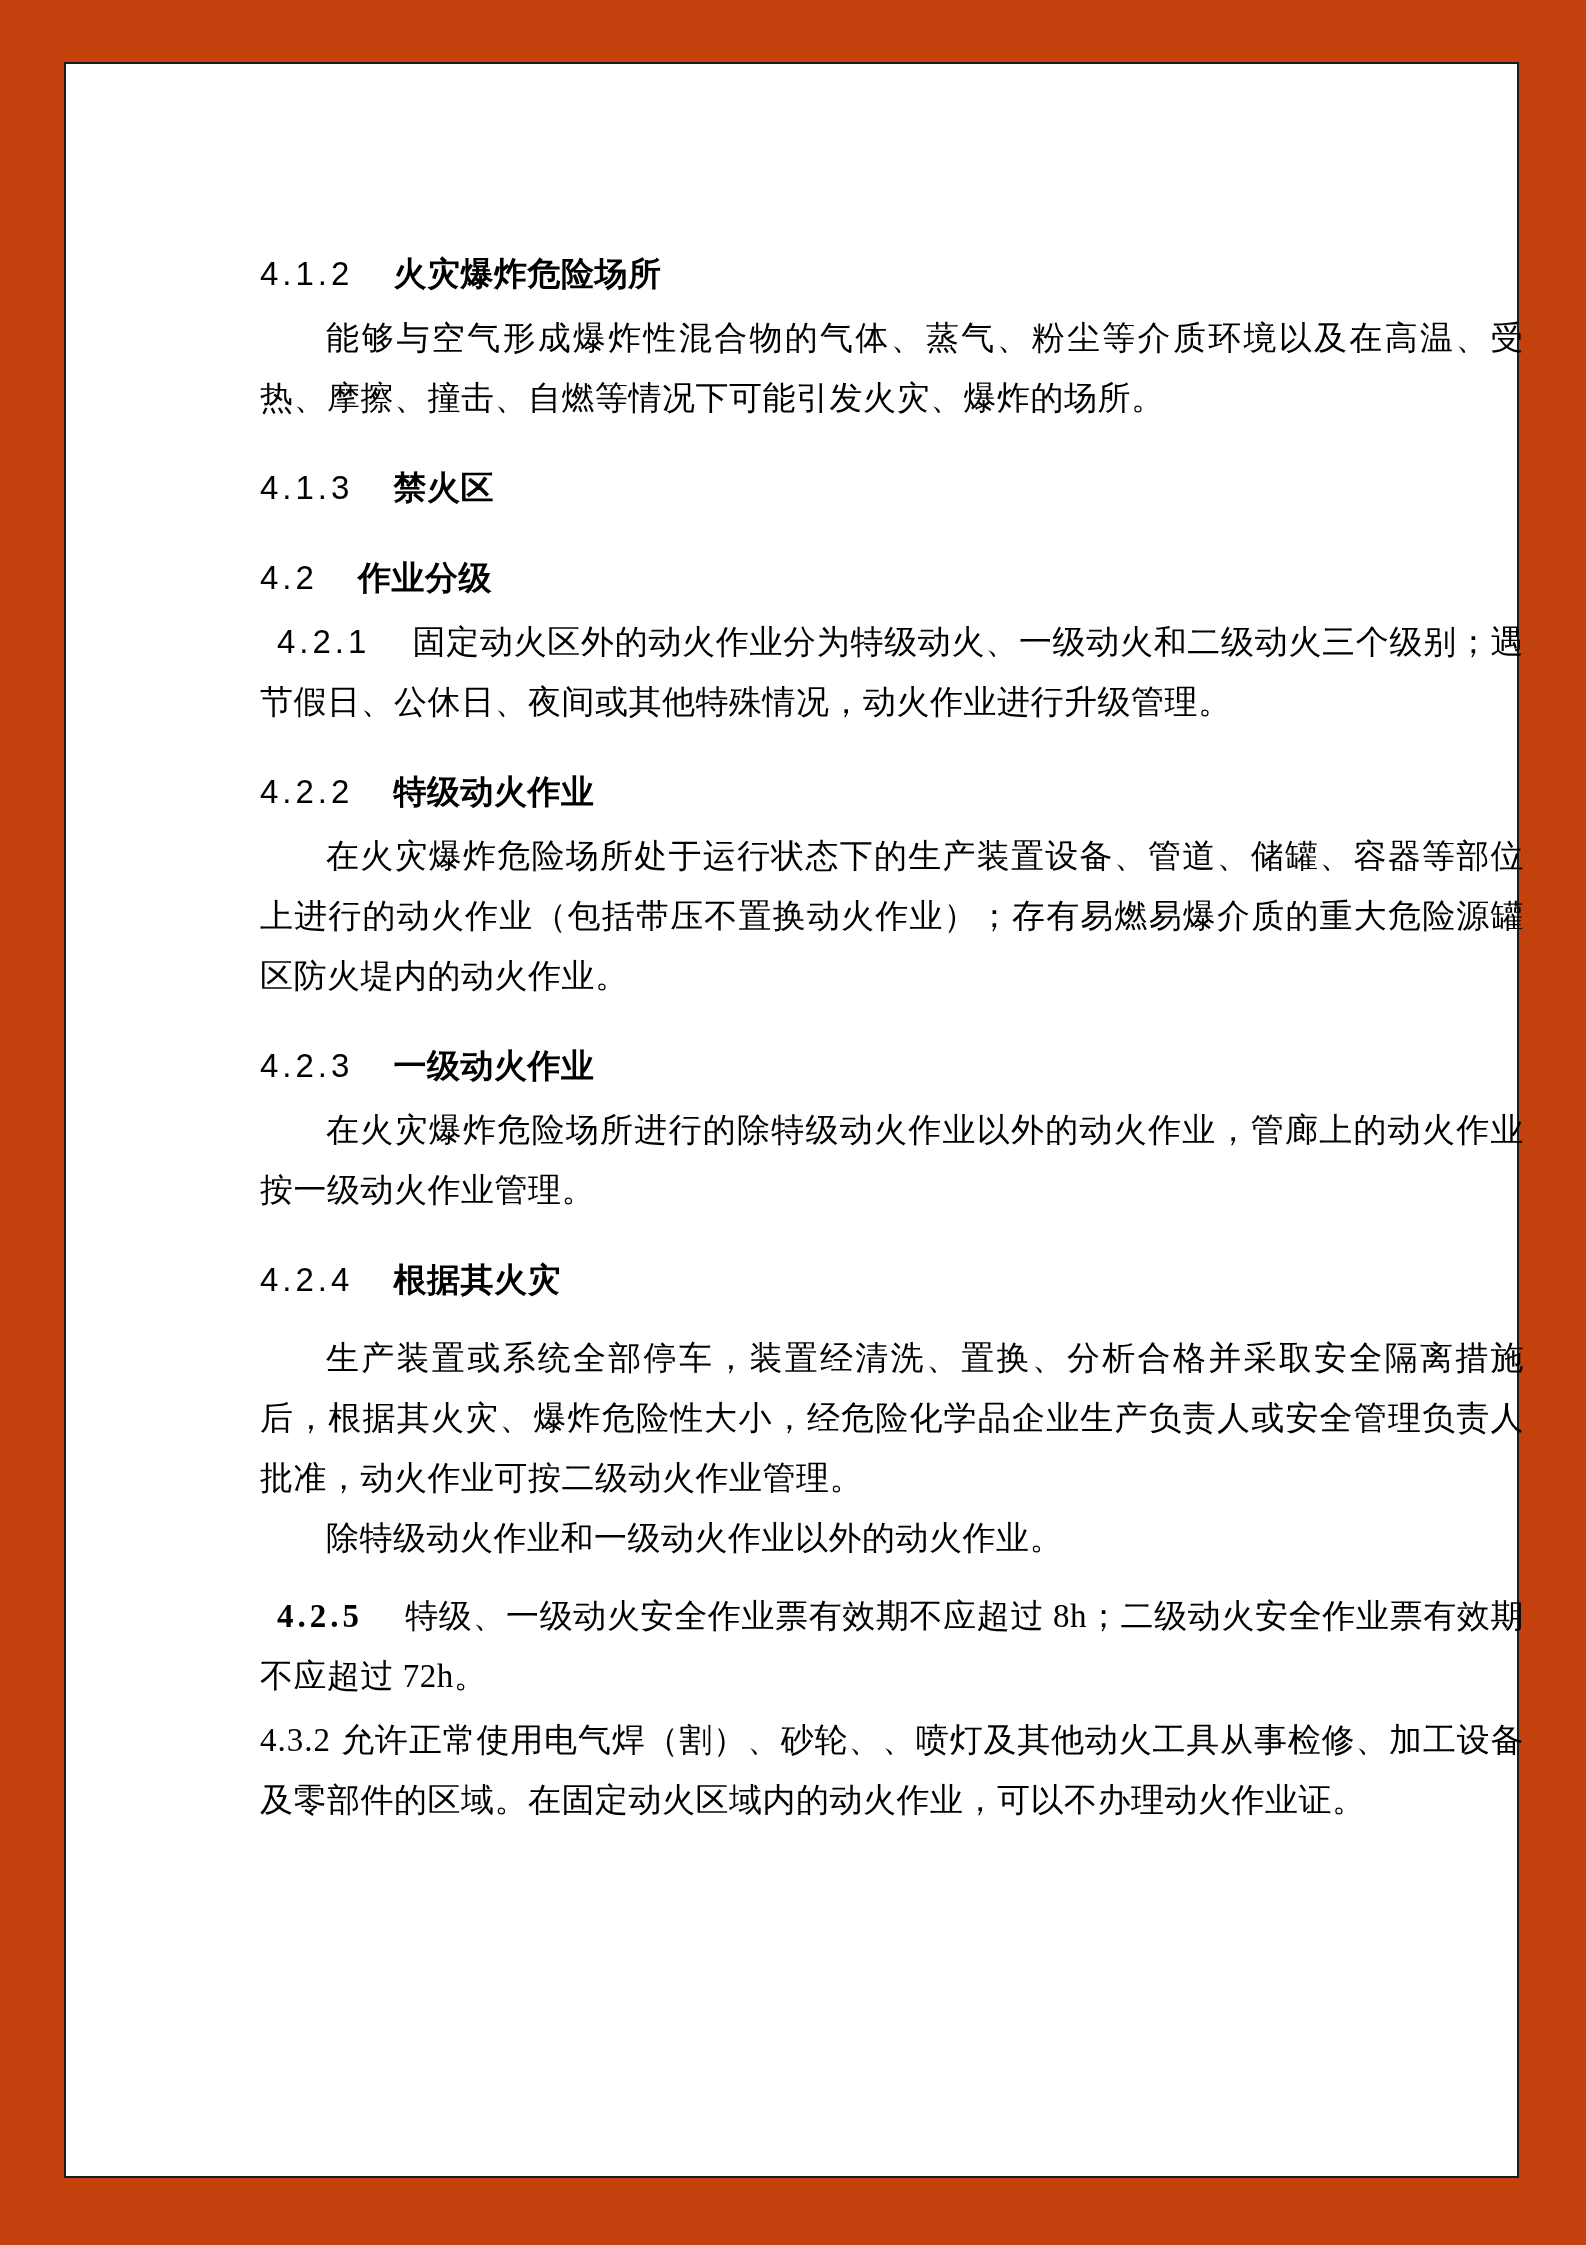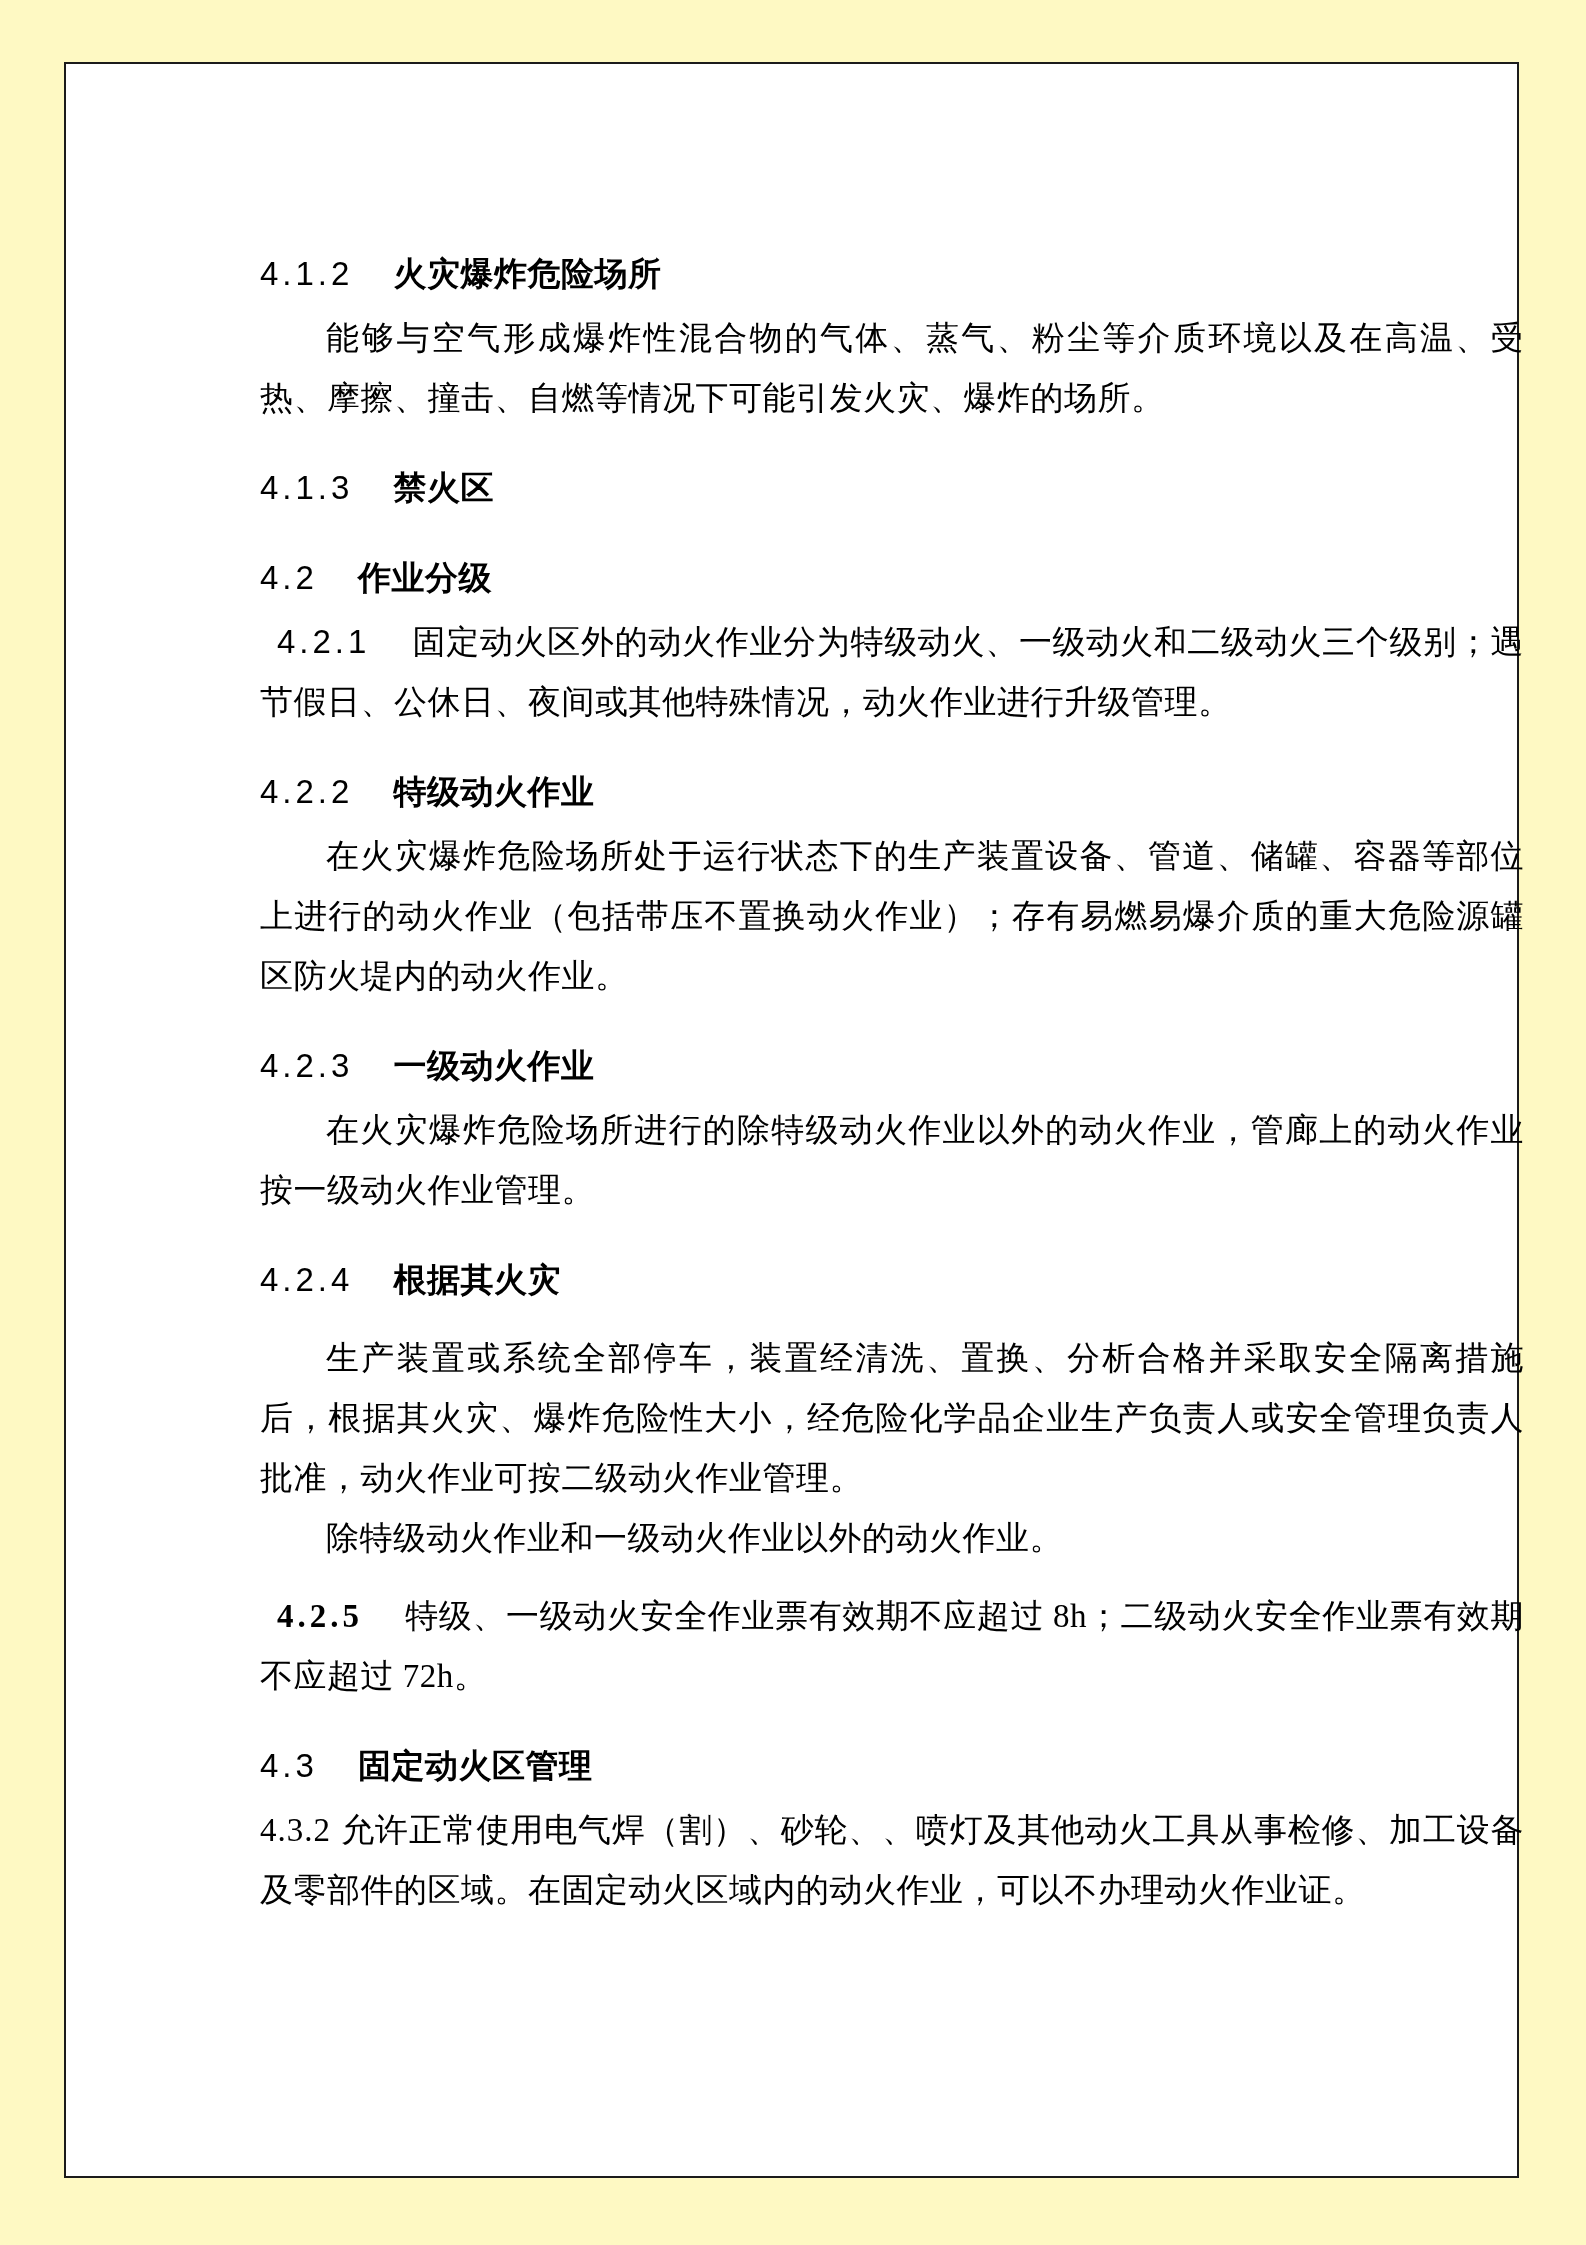--- a/index.html
+++ b/index.html
@@ -4,21 +4,21 @@
 <style>
   html, body {
     margin: 0;
     padding: 0;
     background: #ffffff;
   }
   .page {
     position: relative;
     width: 1586px;
     height: 2245px;
-    background: #fef9c3;
+    background: #c2410c;
     color: #000000;
     font-family: "Liberation Serif", "DejaVu Serif", serif;
     overflow: hidden;
   }
   .frame {
     position: absolute;
     left: 64px;
     top: 62px;
     width: 1455px;
     height: 2116px;
@@ -89,20 +89,19 @@
       <p class="para indent"><span>在火灾爆炸危险场所进行的除特级动火作业以外的动火作业，管廊上的动火作业按一级动火作业管理。</span></p>
 
       <p class="sec-heading"><span class="h-num">4.2.4</span><span>根据其火灾</span></p>
 
       <p class="para indent mt-gap"><span>生产装置或系统全部停车，装置经清洗、置换、分析合格并采取安全隔离措施后，根据其火灾、爆炸危险性大小，经危险化学品企业生产负责人或安全管理负责人批准，动火作业可按二级动火作业管理。</span></p>
 
       <p class="para indent"><span>除特级动火作业和一级动火作业以外的动火作业。</span></p>
 
       <p class="para mt-gap"><span class="clause-num serif bold gap-wide">4.2.5</span><span>特级、一级动火安全作业票有效期不应超过 8h；二级动火安全作业票有效期不应超过 72h。</span></p>
 
-      <p class="sec-heading"><span class="h-num">4.3</span><span>固定动火区管理</span></p>
 
 
       <p class="para mt-xs"><span class="clause-num serif tight gap-tight">4.3.2</span><span>允许正常使用电气焊（割）、砂轮、、喷灯及其他动火工具从事检修、加工设备及零部件的区域。在固定动火区域内的动火作业，可以不办理动火作业证。</span></p>
 
     </div>
   </div>
 </div>
 
 </body></html>

